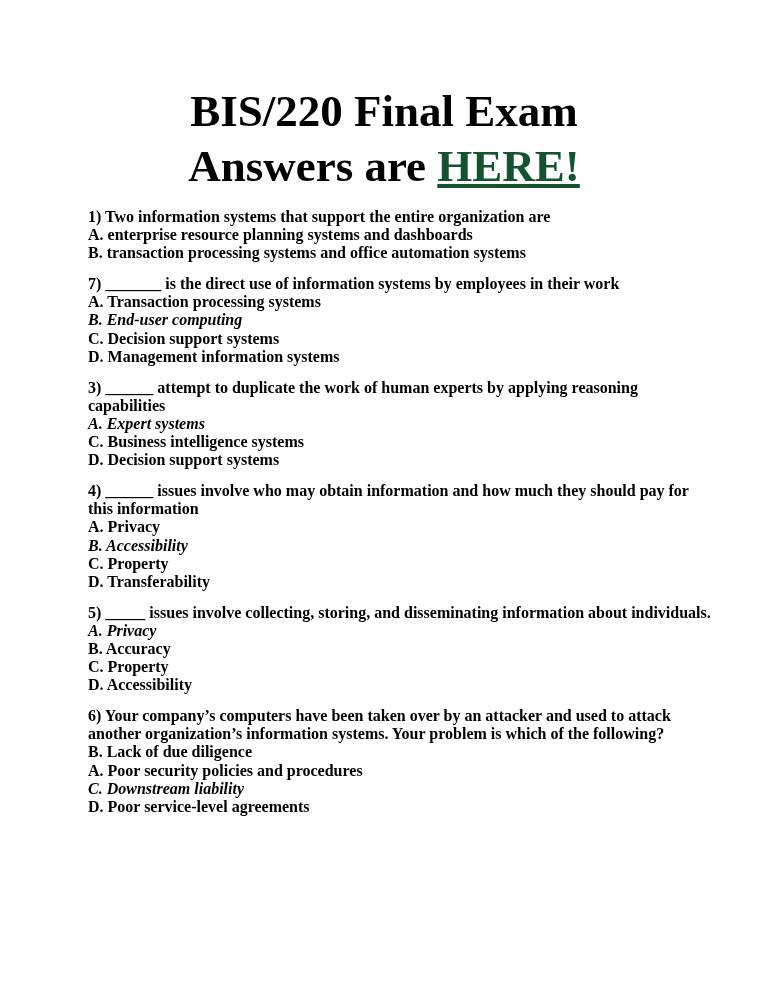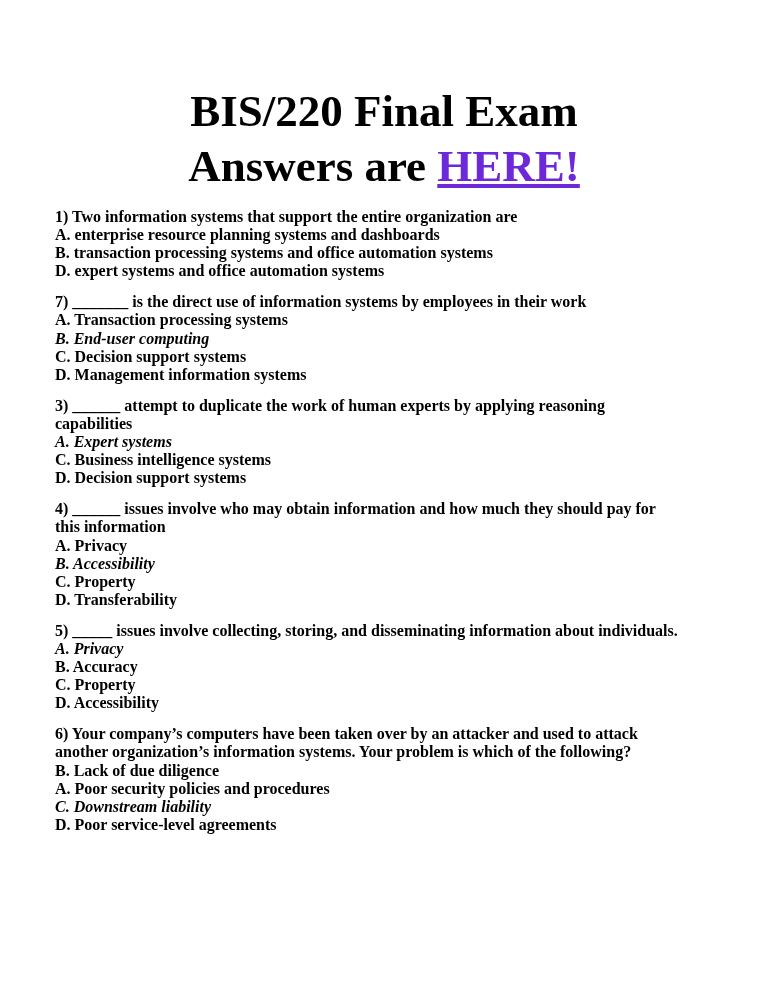--- a/index.html
+++ b/index.html
@@ -24,21 +24,21 @@
     font-size: 45px;
     line-height: 55px;
     font-weight: bold;
   }
   .title-link {
     text-decoration: underline;
     cursor: pointer;
   }
   .content {
     margin-top: 14px;
-    padding-left: 55px;
+    padding-left: 88px;
     width: 650px;
   }
   .question {
     margin: 0 0 13px 0;
   }
   .prompt, .option {
     font-size: 16px;
     line-height: 18.1px;
     font-weight: bold;
     white-space: pre;
@@ -47,30 +47,29 @@
     font-style: italic;
   }
 </style>
 </head>
 <body>
 
 <div class="page">
 
   <div class="title">
     <div>BIS/220 Final Exam</div>
-    <div><span>Answers are </span><a class="title-link" style="color: #6d28d9;">HERE!</a></div>
+    <div><span>Answers are </span><a class="title-link" style="color: #14532d;">HERE!</a></div>
   </div>
 
   <div class="content">
 
     <div class="question">
       <div class="prompt">1) Two information systems that support the entire organization are</div>
       <div class="option">A. enterprise resource planning systems and dashboards</div>
       <div class="option">B. transaction processing systems and office automation systems</div>
-      <div class="option">D. expert systems and office automation systems</div>
     </div>
 
     <div class="question">
       <div class="prompt">7) _______ is the direct use of information systems by employees in their work</div>
       <div class="option">A. Transaction processing systems</div>
       <div class="option italic">B. End-user computing</div>
       <div class="option">C. Decision support systems</div>
       <div class="option">D. Management information systems</div>
     </div>
 

